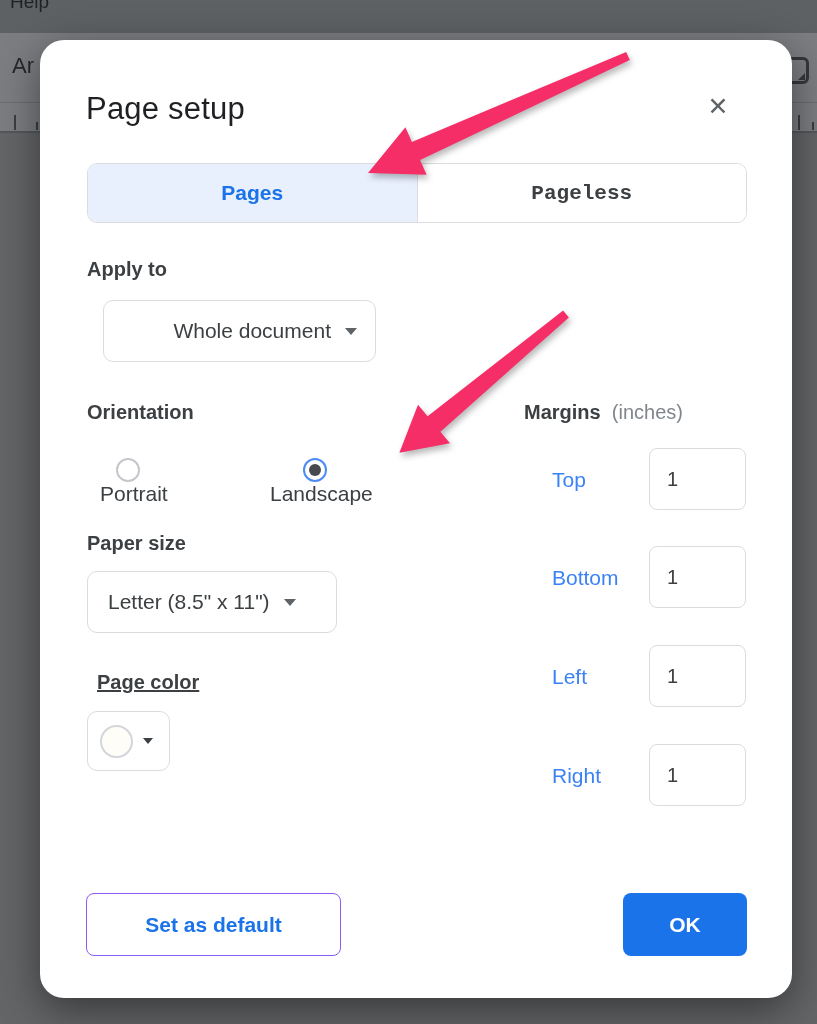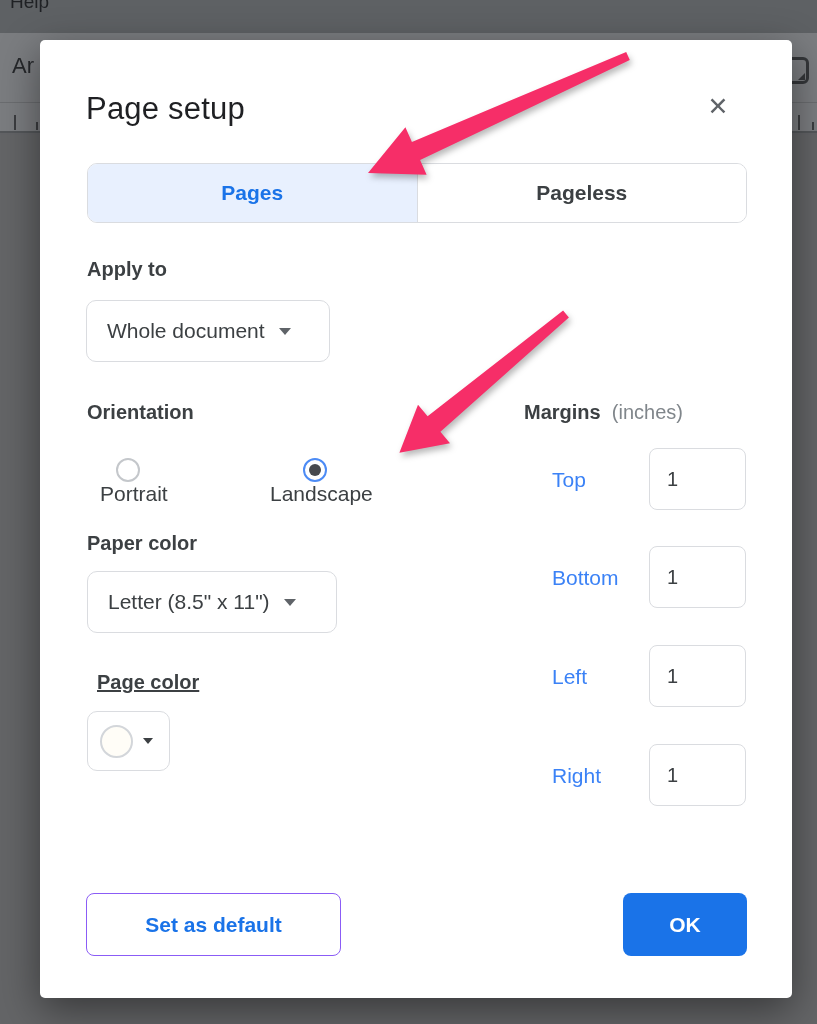--- a/index.html
+++ b/index.html
@@ -15,30 +15,30 @@
   .mode-icon { position:absolute; left:786px; top:57px; width:23px; height:27px; border:3px solid #35373a; border-radius:6px; background:transparent; z-index:1; }
   .mode-icon:after { content:""; position:absolute; right:1px; bottom:1px; width:0; height:0;
     border-left:7px solid transparent; border-bottom:7px solid #35373a; }
   .ruler { position:absolute; left:0; top:103px; width:817px; height:30px; background:#7b7d80; border-bottom:2px solid #54575a; }
   .tick { position:absolute; width:2px; background:#3b3d40; bottom:1px; }
   .tick.tall { height:15px; } .tick.short { height:8px; }
   .canvas-area { position:absolute; left:0; top:135px; width:817px; height:889px; background:#646567; }
 
   
   .dialog { position:absolute; left:40px; top:40px; width:752px; height:958px; background:#ffffff;
-    border-radius:5px; box-shadow:0 12px 42px rgba(0,0,0,.45); z-index:5; }
+    border-radius:24px; box-shadow:0 12px 42px rgba(0,0,0,.45); z-index:5; }
   .dlg-title { position:absolute; left:46px; top:51px; font-size:31px; color:#1f2023; letter-spacing:.2px; }
   .close-btn { position:absolute; left:660px; top:48px; width:36px; height:36px; display:flex; align-items:center;
     justify-content:center; font-size:25px; color:#5f6368; cursor:pointer; background:none; border:none; }
 
   .tabs { position:absolute; left:47px; top:123px; width:660px; height:60px; display:flex;
     border:1px solid #dadce0; border-radius:10px; overflow:hidden; }
   .tab { flex:1; display:flex; align-items:center; justify-content:center; font-size:21px; font-weight:bold; cursor:pointer; }
   .tab.selected { background:#e8f0fe; color:#1a73e8; }
-  .tab.unselected { background:#ffffff; color:#3c4043; border-left:1px solid #dadce0; }
+  .tab.unselected { background:#ffffff; color:#3c4043; border-left:1px solid #dadce0;font-family:Liberation Mono, monospace; }
 
   .sec-label { position:absolute; font-size:20px; font-weight:bold; color:#3c4043; }
   .sec-label .muted { font-weight:normal; color:#80868b; }
 
   .dropdown { position:absolute; height:62px; border:1px solid #dadce0; border-radius:10px; background:#fff;
     display:flex; align-items:center; padding:0 18px 0 20px; cursor:pointer; }
   .dropdown .dd-value { font-size:21px; color:#3c4043; }
   .caret { width:0; height:0; border-left:6px solid transparent; border-right:6px solid transparent;
     border-top:7px solid #5f6368; margin-left:14px; }
 
@@ -93,21 +93,21 @@
   <div class="dialog">
     <div class="dlg-title">Page setup</div>
     <button class="close-btn">✕</button>
 
     <div class="tabs">
       <div class="tab selected">Pages</div>
       <div class="tab unselected">Pageless</div>
     </div>
 
     <div class="sec-label" style="left:47px; top:218px;">Apply to</div>
-    <div class="dropdown" style="left:46px; top:260px; width:244px;">
+    <div class="dropdown" style="left:63px; top:260px; width:273px;justify-content:flex-end;">
       <span class="dd-value">Whole document</span>
       <span class="caret"></span>
     </div>
 
     <div class="sec-label" style="left:47px; top:361px;">Orientation</div>
     <div class="sec-label" style="left:484px; top:361px;">
       <span>Margins</span>
       <span class="muted">&nbsp;<span>(inches)</span></span>
     </div>
 
@@ -122,21 +122,21 @@
 
     <div class="margin-label" style="left:512px; top:428px;">Top</div>
     <input class="margin-input" style="left: 609px; top: 408px;" value="1">
     <div class="margin-label" style="left:512px; top:526px;">Bottom</div>
     <input class="margin-input" style="left: 609px; top: 506px;" value="1">
     <div class="margin-label" style="left:512px; top:625px;">Left</div>
     <input class="margin-input" style="left: 609px; top: 605px;" value="1">
     <div class="margin-label" style="left:512px; top:724px;">Right</div>
     <input class="margin-input" style="left: 609px; top: 704px;" value="1">
 
-    <div class="sec-label" style="left:47px; top:492px;">Paper color</div>
+    <div class="sec-label" style="left:47px; top:492px;">Paper size</div>
     <div class="dropdown" style="left:47px; top:531px; width:250px;">
       <span class="dd-value">Letter (8.5" x 11")</span>
       <span class="caret"></span>
     </div>
 
     <div class="sec-label" style="left:57px; top:631px;text-decoration:underline;">Page color</div>
     <div class="color-swatch">
       <span class="swatch-circle"></span>
       <span class="caret"></span>
     </div>

